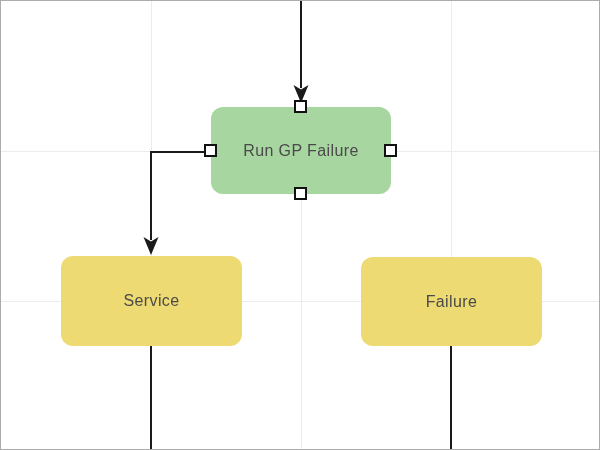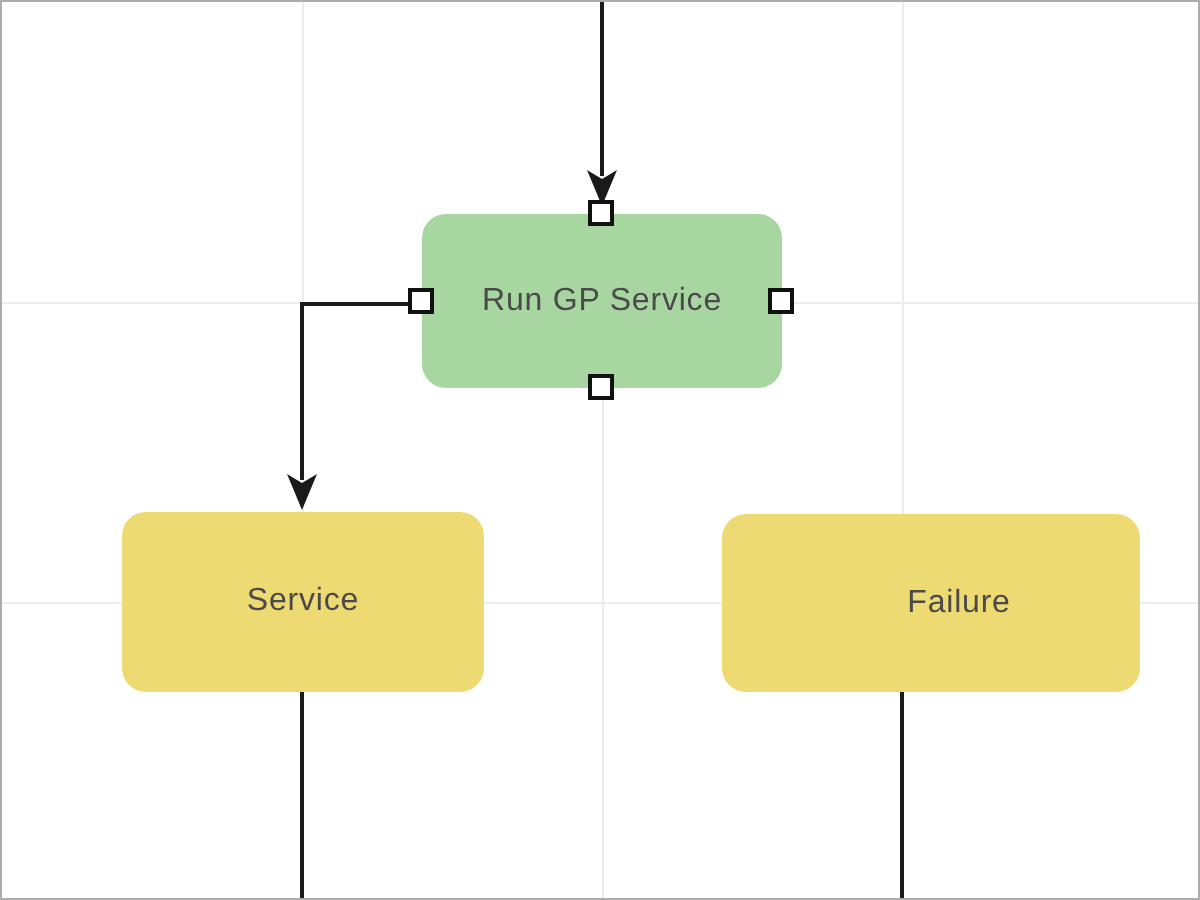--- a/index.html
+++ b/index.html
@@ -51,21 +51,20 @@
     width: 181px;
     height: 90px;
     background: #eeda72;
   }
   .node-failure {
     left: 360px;
     top: 256px;
     width: 181px;
     height: 89px;
     background: #eeda72;
-    padding-left: 28px;
   }
   .handle {
     position: absolute;
     width: 13px;
     height: 13px;
     box-sizing: border-box;
     background: #ffffff;
     border: 2px solid #111111;
     z-index: 3;
   }
@@ -95,21 +94,21 @@
 
       <path d="M204,151 L150,151 L150,239"></path>
       <polygon points="142.5,236 150,240.5 157.5,236 150,254" fill="#1a1a1a" stroke="none"></polygon>
 
       <path d="M150,345 L150,450"></path>
       <path d="M450,345 L450,450"></path>
     </g>
   </svg>
 
   <div class="node node-tool">
-    <span class="label">Run GP Service</span>
+    <span class="label">Run GP Failure</span>
   </div>
 
   <div class="handle handle-top"></div>
   <div class="handle handle-bottom"></div>
   <div class="handle handle-left"></div>
   <div class="handle handle-right"></div>
 
   <div class="node node-success">
     <span class="label">Service</span>
   </div>

